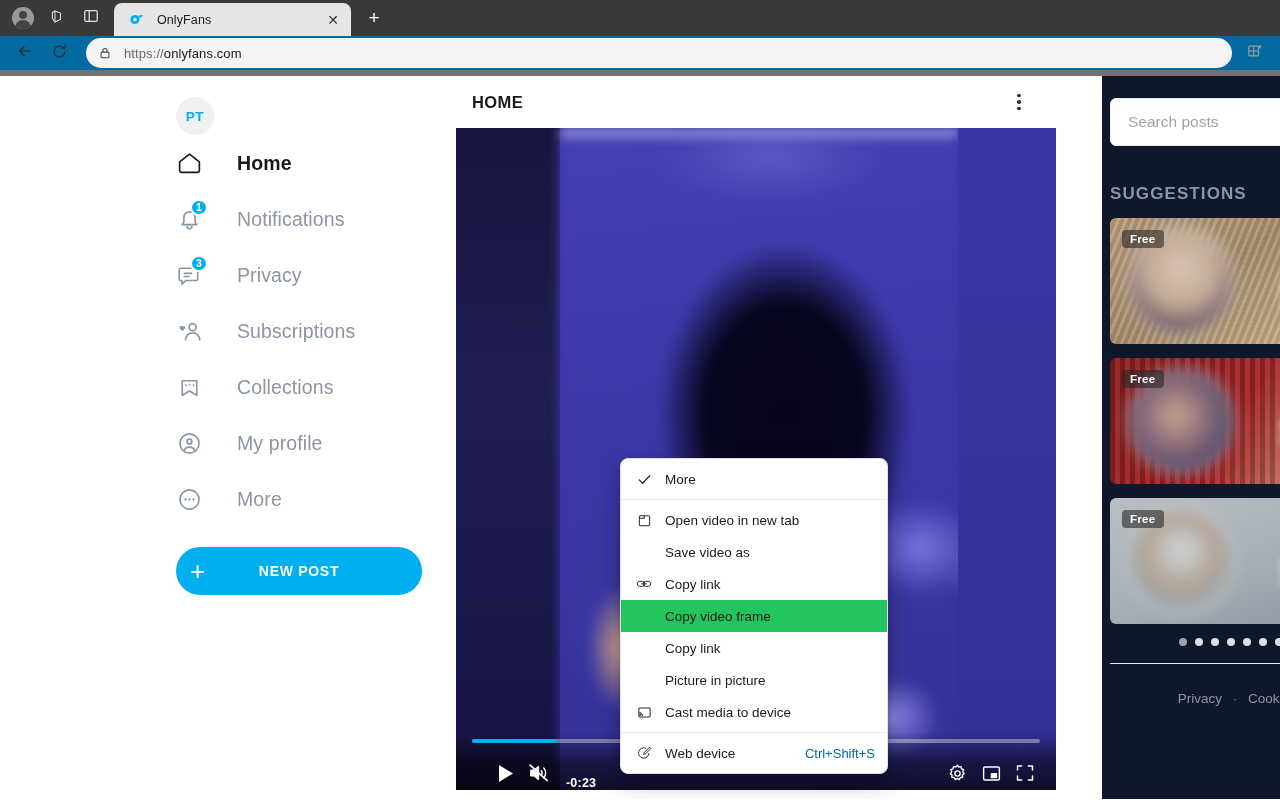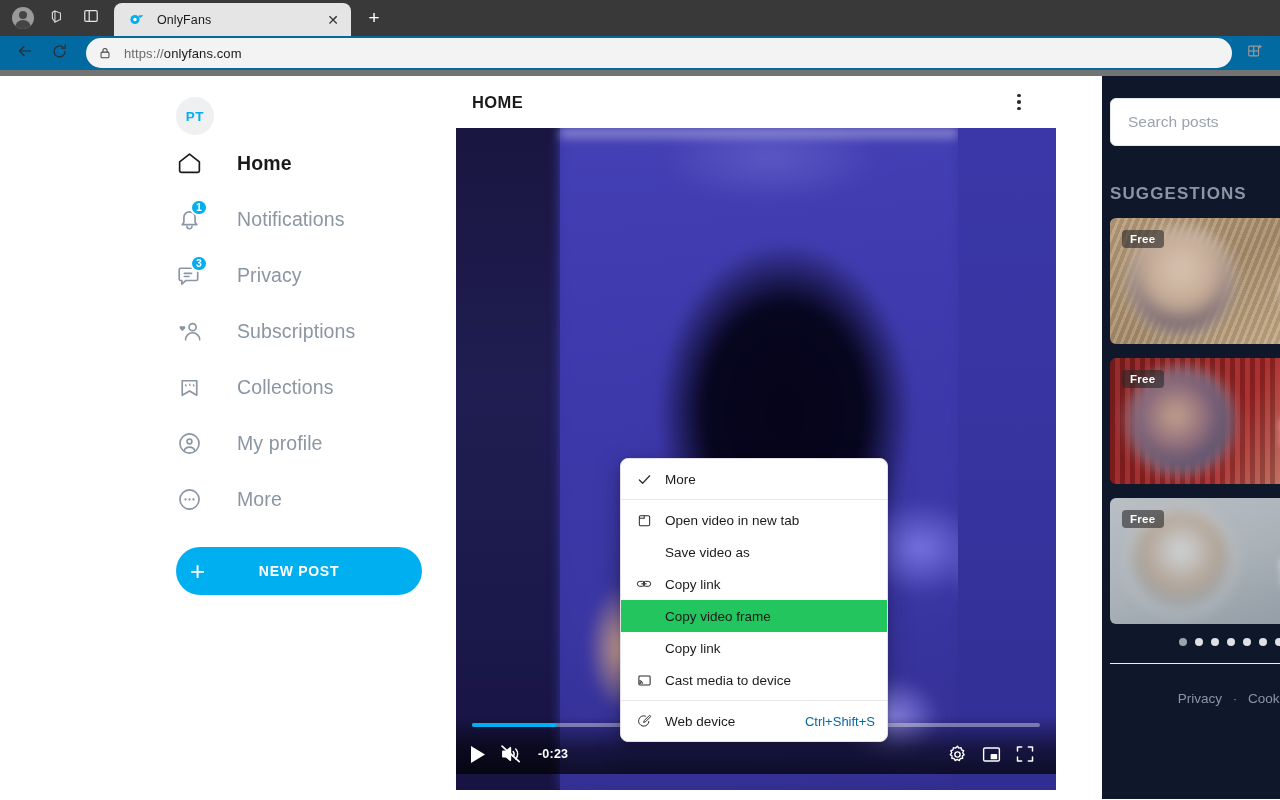--- a/index.html
+++ b/index.html
@@ -192,23 +192,23 @@
       linear-gradient(175deg, #4440b5 0%, #3d39ab 40%, #3a36a3 70%, #332f92 100%);
     filter: blur(6px);
   }
   #video-topbar {
     position: absolute; left: 104px; right: 98px; top: 0; height: 10px;
     background: rgba(190,188,232,.55); filter: blur(5px);
   }
 
   
   #video-controls {
-    position: absolute; left: 0; right: 0; bottom: 16px; height: 58px;
+    position: absolute; left: 0; right: 0; bottom: 0; height: 58px;
     background: linear-gradient(180deg, rgba(0,0,0,0) 0%, rgba(0,0,0,.55) 55%, rgba(0,0,0,.72) 100%);
-    display: flex; align-items: center; padding: 8px 14px 0 4px;
+    display: flex; align-items: flex-end; padding: 8px 14px 0 32px;
   }
   #progress-track {
     position: absolute; left: 16px; right: 16px; top: 7px;
     height: 4px; border-radius: 2px; background: rgba(255,255,255,.38);
   }
   #progress-fill {
     position: absolute; left: 0; top: 0; height: 100%;
     width: 15%; border-radius: 2px; background: #00aff0;
   }
   .vctrl {
@@ -667,20 +667,24 @@
       </div>
       <div class="cm-item highlight">
         <span class="cm-icon"></span>
         <span class="cm-label">Copy video frame</span>
       </div>
       <div class="cm-item">
         <span class="cm-icon"></span>
         <span class="cm-label">Copy link</span>
       </div>
       <div class="cm-item">
+        <span class="cm-icon"></span>
+        <span class="cm-label">Picture in picture</span>
+      </div>
+      <div class="cm-item">
         <span class="cm-icon">
           <svg width="15" height="15" viewBox="0 0 16 16" fill="none" stroke="#2b2b2b" stroke-width="1.1">
             <rect x="2" y="3.2" width="12" height="9.6" rx="1"></rect>
             <path d="M4.2 11 a3.2 3.2 0 0 0-1.3-1.3" stroke-linecap="round"></path>
             <path d="M6 11 a5 5 0 0 0-2.9-2.9" stroke-linecap="round"></path>
             <circle cx="3.2" cy="11" r=".65" fill="#2b2b2b" stroke="none"></circle>
           </svg>
         </span>
         <span class="cm-label">Cast media to device</span>
       </div>

